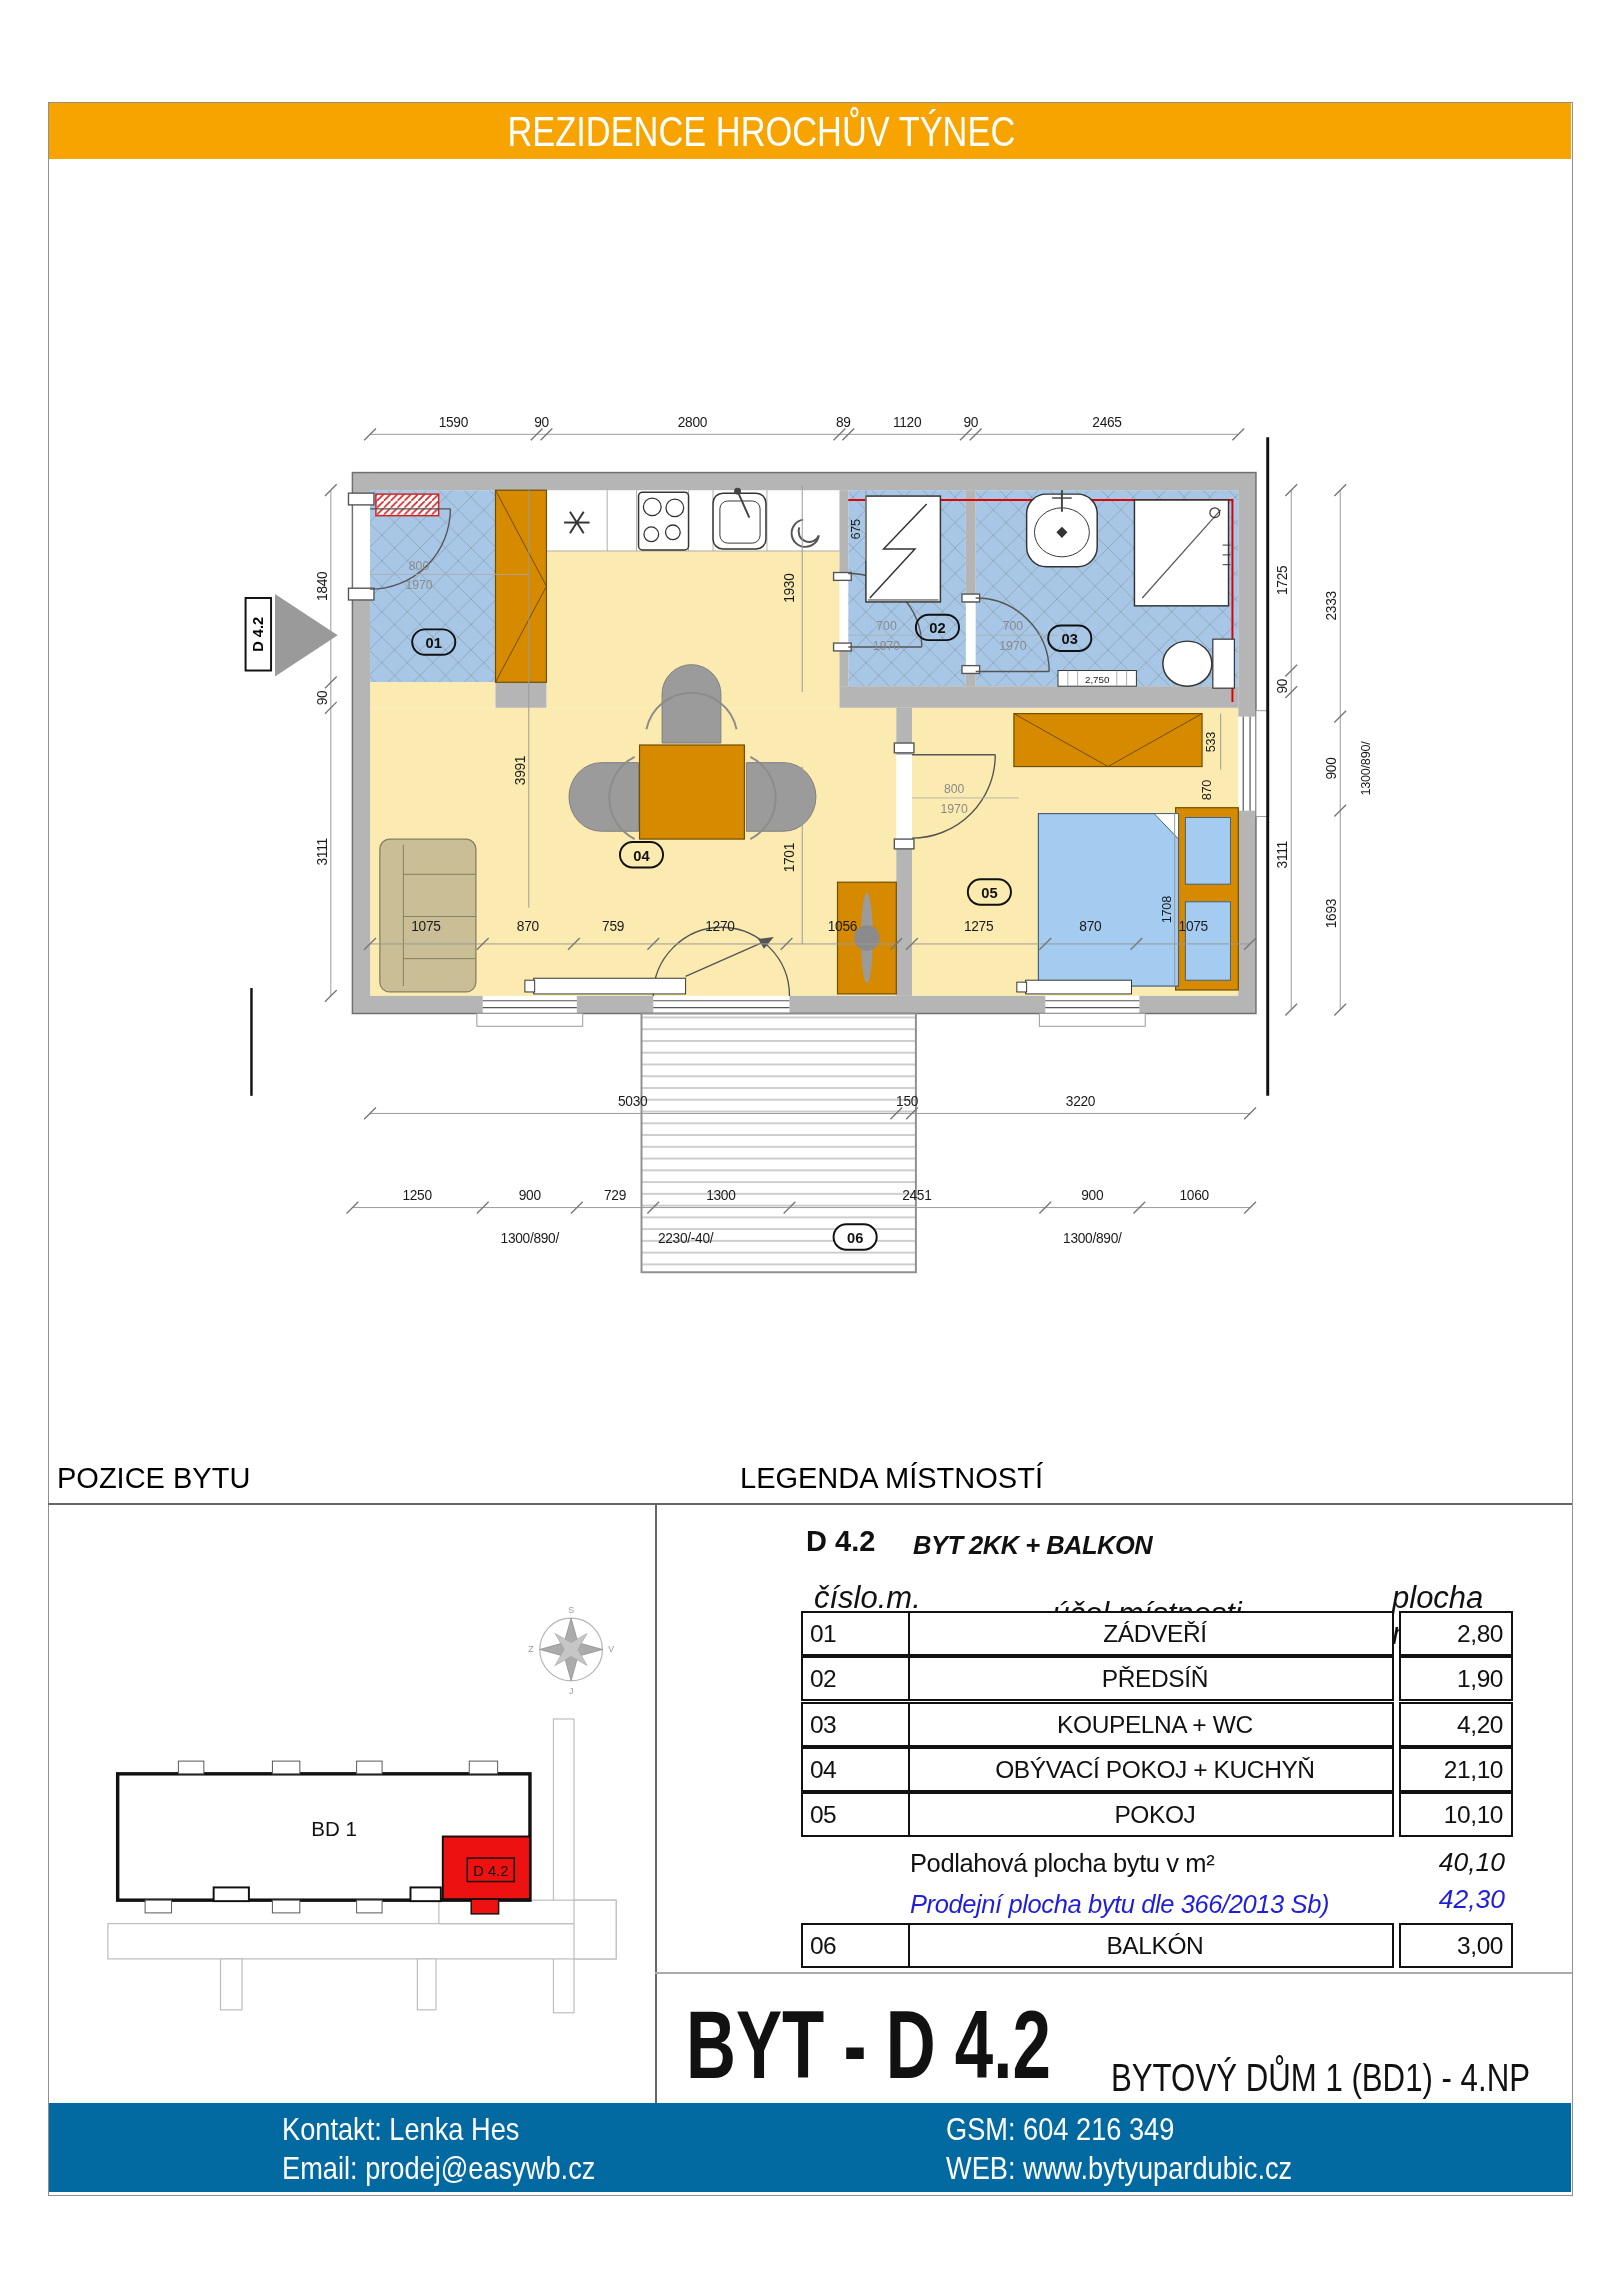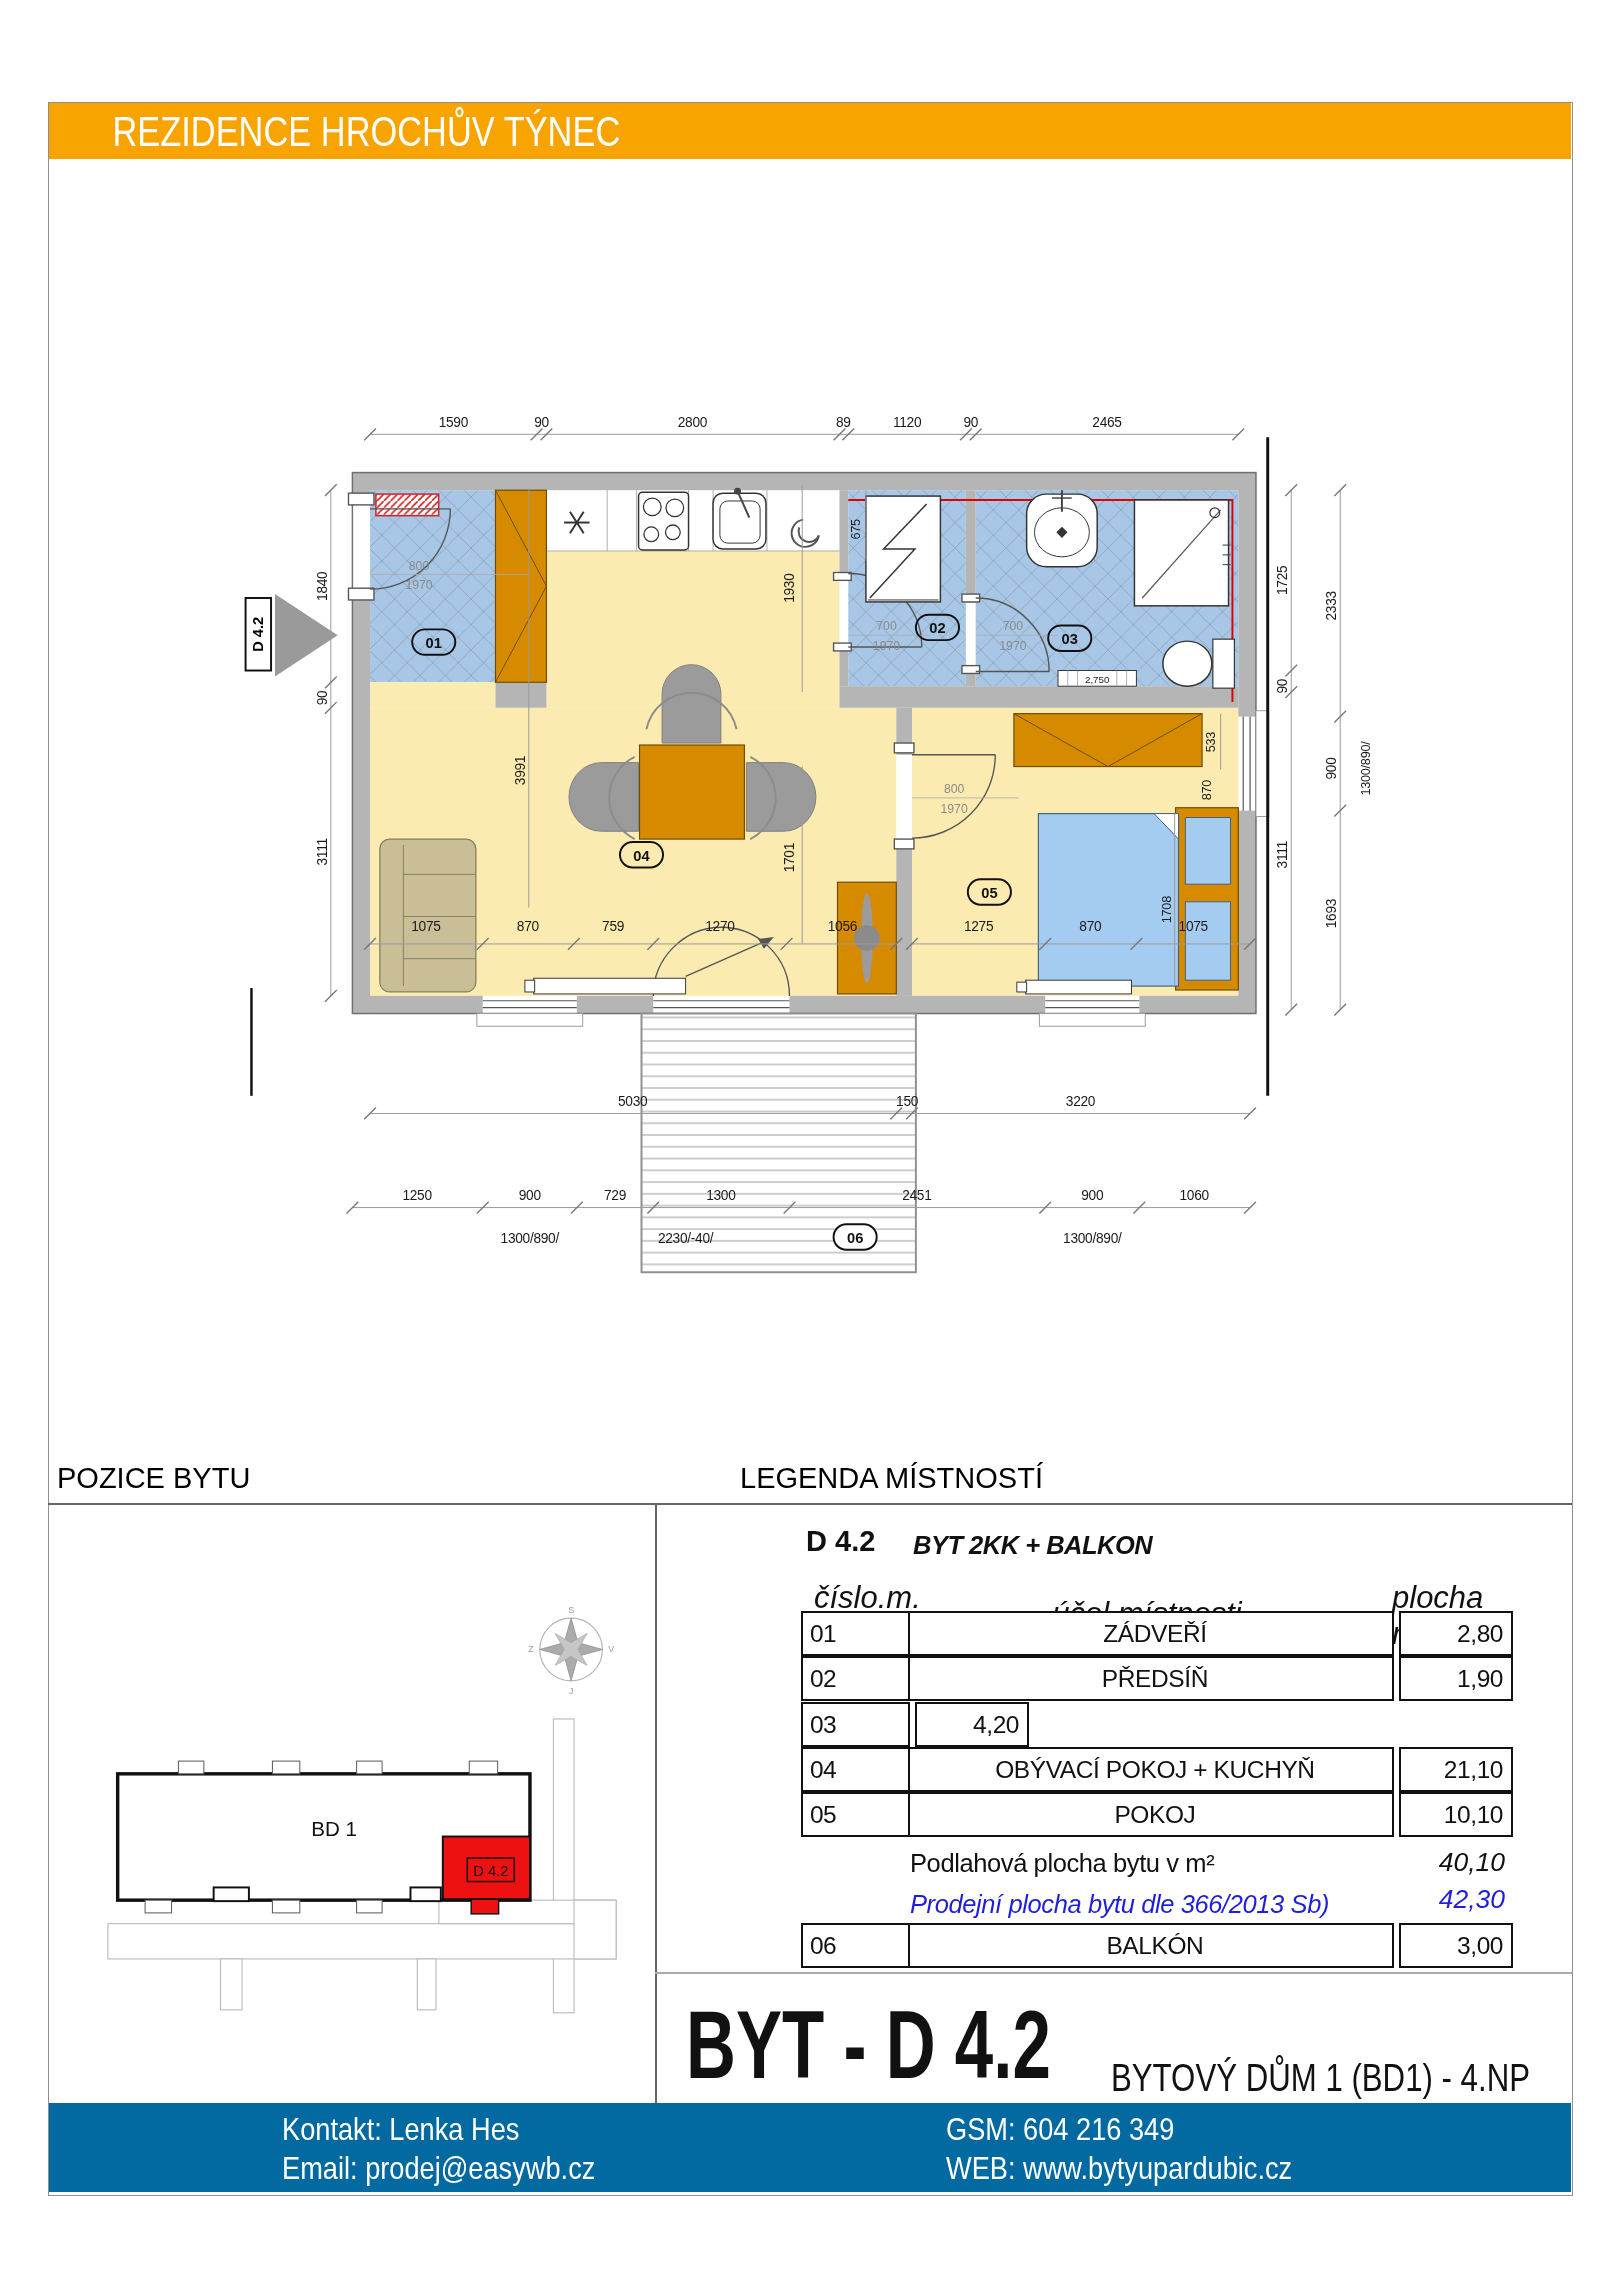--- a/index.html
+++ b/index.html
@@ -2,21 +2,21 @@
 <html><head>
 <meta charset="utf-8">
 <style>
   html,body{margin:0;padding:0;background:#ffffff;}
   body{position:relative;width:1620px;height:2293px;font-family:"Liberation Sans",sans-serif;color:#111;}
   .abs{position:absolute;}
   .cond{display:inline-block;transform:scaleX(0.8);transform-origin:left center;white-space:nowrap;}
   .cond85{display:inline-block;transform:scaleX(0.85);transform-origin:left center;white-space:nowrap;}
   .cond72{display:inline-block;transform:scaleX(0.72);transform-origin:left center;white-space:nowrap;}
   #frame{left:48px;top:102px;width:1523px;height:2092px;border:1px solid #8f8f8f;background:#fff;}
-  #hdr{left:49px;top:103px;width:1522px;height:56px;background:#F7A401;}
+  #hdr{left:49px;top:103px;width:1522px;height:56px;background:#F7A401;text-align:center;}
   #hdr .t{color:#fff;font-size:43px;line-height:56px;transform:scaleX(0.8);transform-origin:center;display:inline-block;white-space:nowrap;margin-right:98px;}
   .sec-title{font-size:29px;color:#000;}
   .hline{background:#666;height:1.5px;}
   .vline{background:#666;width:1.5px;}
   
   .lrow{position:absolute;display:flex;height:45px;}
   .lcell{box-sizing:border-box;border:2px solid #111;background:#fff;font-size:24.5px;letter-spacing:-0.4px;line-height:41px;}
   .lnum{width:109px;padding-left:6.9px;}
   .lname{width:486px;padding-left:7.8px;margin-left:-2px;text-align:center;}
   .larea{width:114px;margin-left:4.9px;text-align:right;padding-right:7.8px;}
@@ -415,20 +415,21 @@
   <div class="lcell lname">ZÁDVEŘÍ</div>
   <div class="lcell larea">2,80</div>
 </div>
 <div class="lrow" style="left:801px;top:1656px;">
   <div class="lcell lnum">02</div>
   <div class="lcell lname">PŘEDSÍŇ</div>
   <div class="lcell larea">1,90</div>
 </div>
 <div class="lrow" style="left:801px;top:1702px;">
   <div class="lcell lnum">03</div>
+  <div class="lcell lname">KOUPELNA + WC</div>
   <div class="lcell larea">4,20</div>
 </div>
 <div class="lrow" style="left:801px;top:1747px;">
   <div class="lcell lnum">04</div>
   <div class="lcell lname">OBÝVACÍ POKOJ + KUCHYŇ</div>
   <div class="lcell larea">21,10</div>
 </div>
 <div class="lrow" style="left:801px;top:1792px;">
   <div class="lcell lnum">05</div>
   <div class="lcell lname">POKOJ</div>

